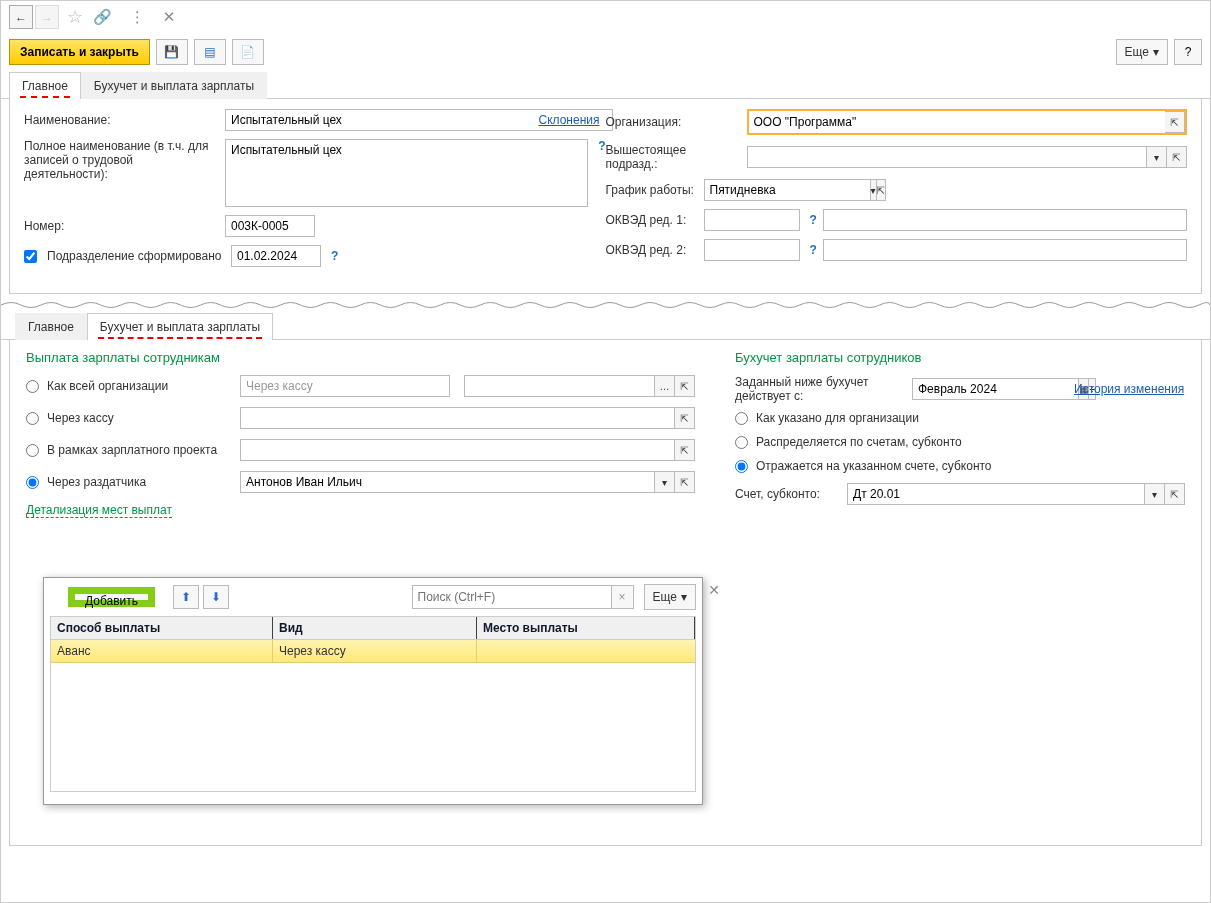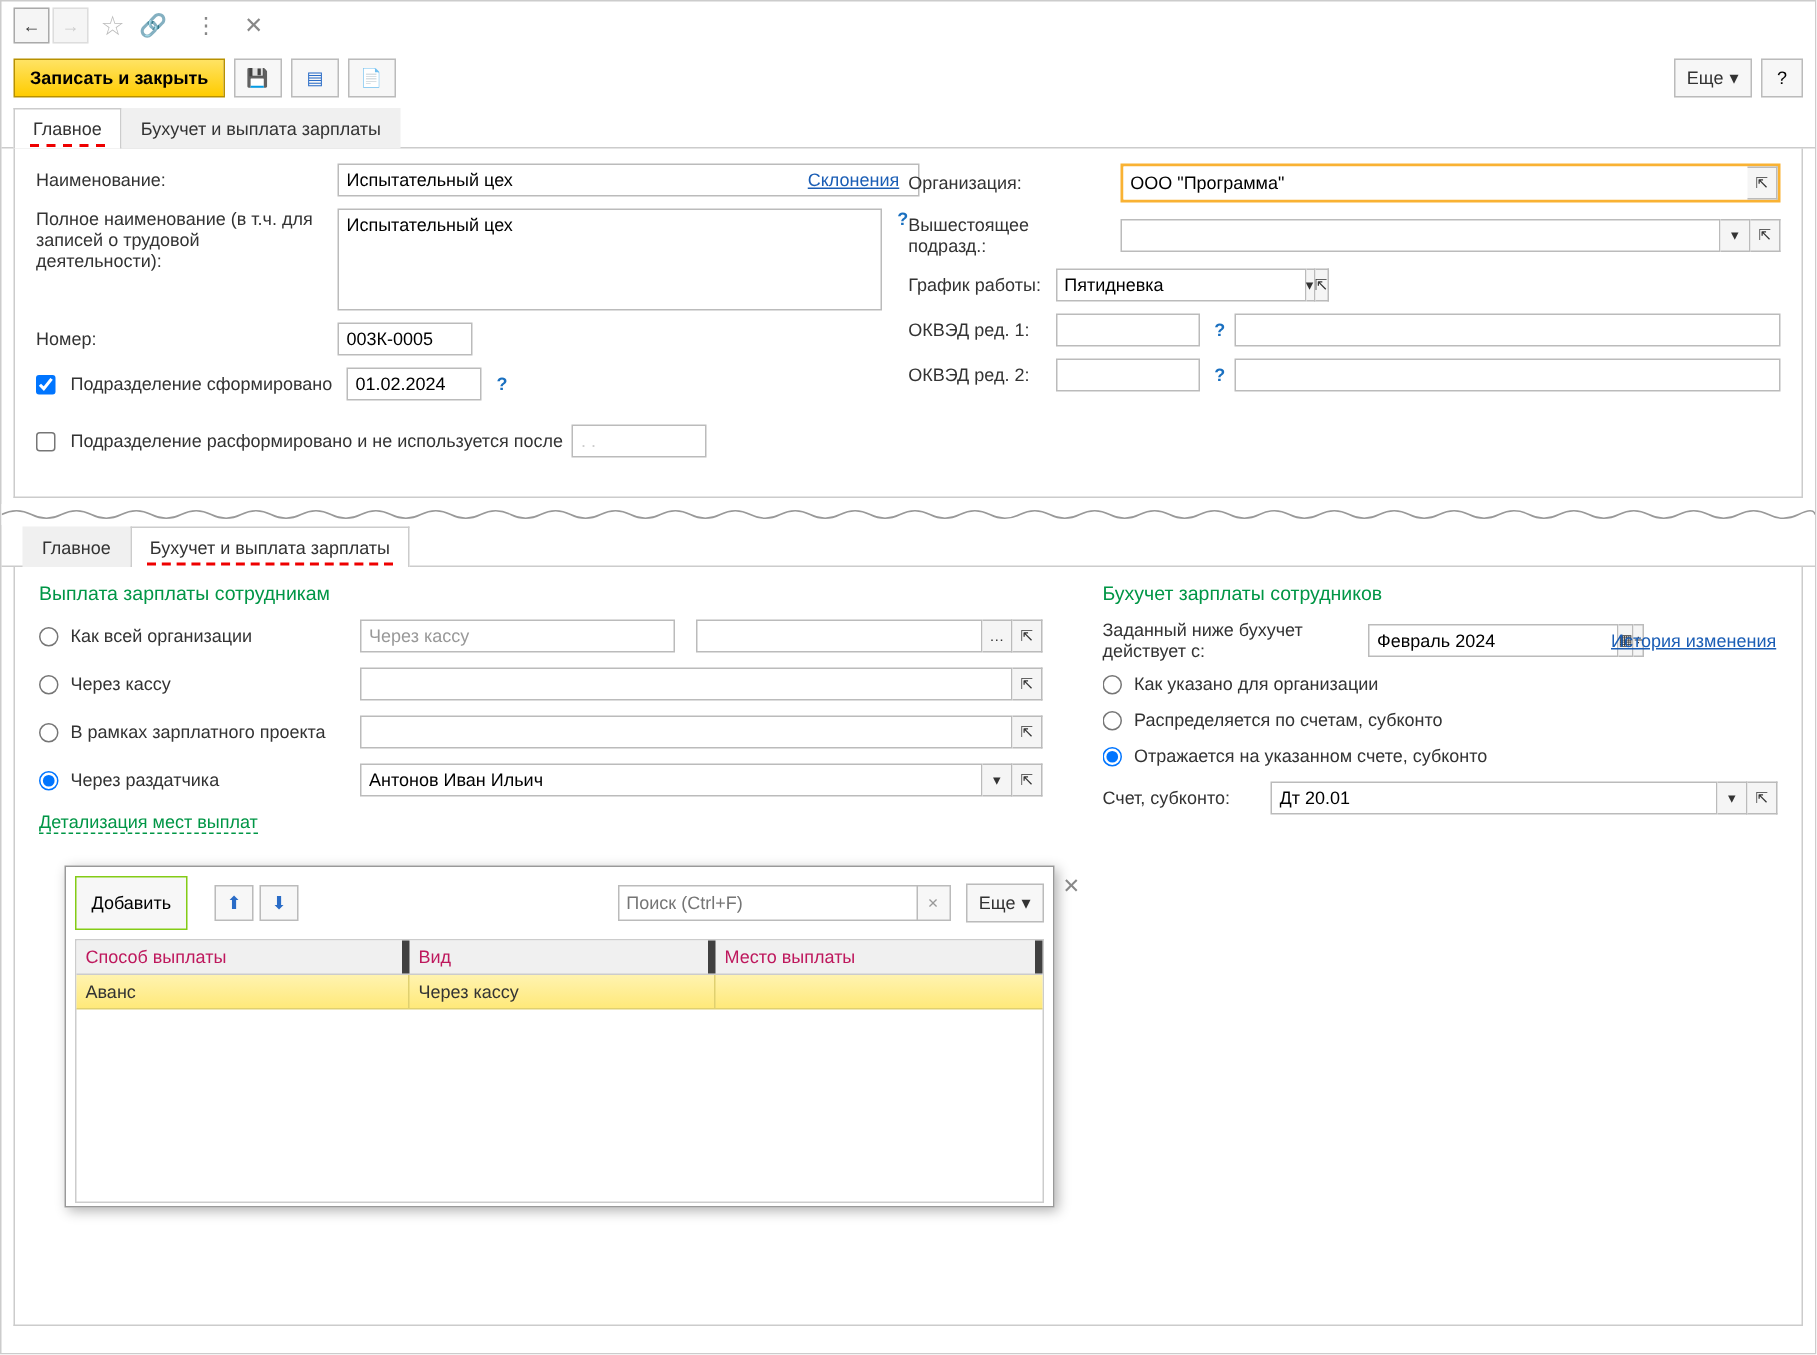--- a/index.html
+++ b/index.html
@@ -53,29 +53,29 @@
 .pcol-left { flex: 1; }
 .pcol-right { width: 450px; }
 .radio-row { display: flex; align-items: center; margin-bottom: 10px; gap: 8px; }
 .radio-row input[type=radio] { margin: 0; }
 .radio-label { width: 185px; }
 .detail-link { color: #009646; text-decoration: underline; cursor: pointer; border-bottom: 1px dashed #009646; text-decoration: none; }
 
 .popup { position: absolute; left: 42px; top: 576px; width: 660px; height: 228px; background: #fff; border: 1px solid #999; box-shadow: 2px 2px 8px rgba(0,0,0,0.3); }
 .popup-close { position: absolute; right: -18px; top: 4px; color: #888; cursor: pointer; font-size: 14px; }
 .popup-toolbar { display: flex; align-items: center; padding: 6px; gap: 4px; }
-.btn-add { border: 1px solid #84cc16; height: 36px; padding: 0 10px; background: #f7f7f7; cursor: pointer; }
+.btn-add { border: 7px solid #84cc16; height: 20px; padding: 0 10px; background: #f7f7f7; cursor: pointer; margin-left: 18px; }
 .btn-sq { width: 26px; height: 24px; border: 1px solid #bbb; background: #f7f7f7; display: flex; align-items: center; justify-content: center; cursor: pointer; color: #2a6cc7; }
 .search-box { display: flex; margin-left: auto; }
 .search-box input { border: 1px solid #bbb; height: 24px; padding: 2px 5px; width: 200px; color: #999; }
 .search-clear { width: 22px; height: 24px; border: 1px solid #bbb; border-left: none; background: #f7f7f7; display:flex; align-items:center; justify-content:center; color:#999; cursor:pointer; }
 
 .grid { border: 1px solid #ccc; margin: 0 6px; height: 176px; }
 .grid-header { display: flex; background: #f0f0f0; border-bottom: 1px solid #ccc; }
-.grid-header > div { padding: 4px 6px; border-right: 5px solid #404040; font-weight: normal; color: #be185d; }
+.grid-header > div { padding: 4px 6px; border-right: 1px solid #404040; font-weight: bold; color: #0f172a; }
 .grid-row { display: flex; background: linear-gradient(#fff3b0, #ffe97a); border-bottom: 1px solid #e0d070; }
 .grid-row > div { padding: 4px 6px; border-right: 1px solid #e0d070; }
 .col1 { width: 222px; } .col2 { width: 204px; } .col3 { flex: 1; }
 
 .acct-row { display:flex; align-items:center; margin-bottom:8px; gap:22px;}
 .acct-label { width: 155px; }
 </style>
 </head>
 <body>
 
@@ -134,25 +134,20 @@
         <div class="field">
           <span class="label">Номер:</span>
           <input class="input" style="width: 90px;" value="003К-0005">
         </div>
         <div class="field">
           <input type="checkbox" class="checkbox" checked="" style="">
           <span style="width:178px">Подразделение сформировано</span>
           <input class="input" style="width: 90px;" value="01.02.2024">
           <span class="help-q">?</span>
         </div>
-        <div class="field" style="margin-top:16px">
-          <input type="checkbox" class="checkbox" style="">
-          <span>Подразделение расформировано и не используется после</span>
-          <input class="input" style="width: 90px; color: rgb(204, 204, 204);" value=". .">
-        </div>
       </div>
       <div class="form-col">
         <div class="field">
           <span class="label-r">Организация:</span>
           <div class="org-input">
             <input class="input" value="ООО &quot;Программа&quot;" style="">
             <span class="input-btn">⇱</span>
           </div>
         </div>
         <div class="field">

